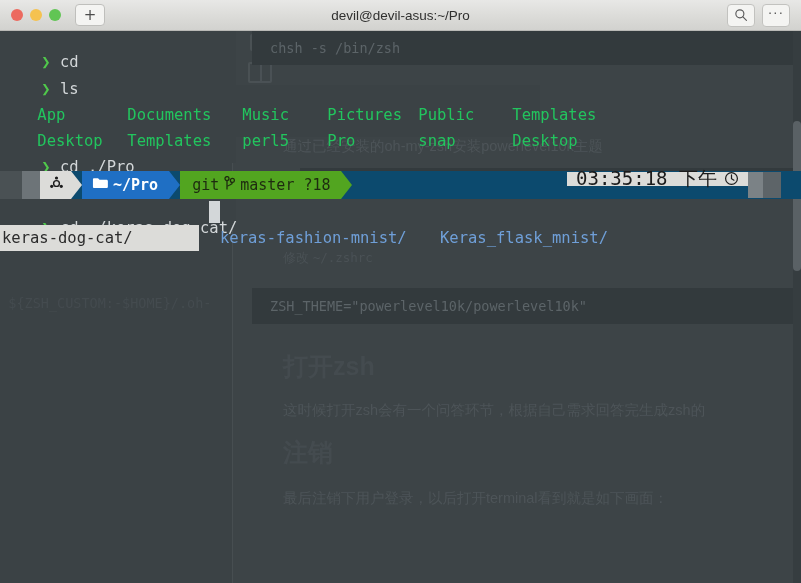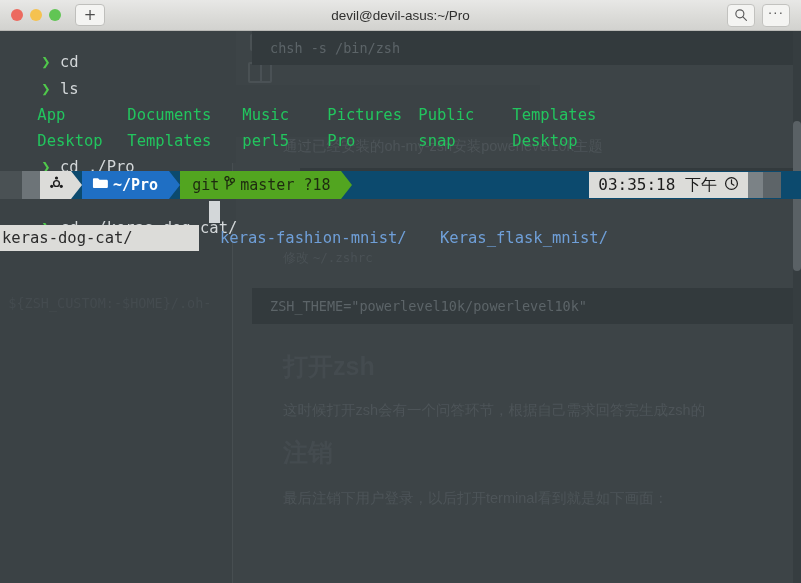--- a/index.html
+++ b/index.html
@@ -153,24 +153,24 @@
   .arrow { width:0; height:0; border-top:14px solid transparent;
            border-bottom:14px solid transparent; border-left:11px solid; flex:none; }
   .ar-os-dir  { border-left-color:#dcdcd9; }
   .ar-dir-git { border-left-color:#1f6fc4; }
   .ar-git-end { border-left-color:#52a520; }
   .ubuntu-logo { display:inline-block; vertical-align:middle; }
   .folder-ico { margin-right:4px; display:inline-block; vertical-align:-2px; }
   .branch-ico { margin:0 5px; display:inline-block; vertical-align:-2px; }
 
   #p10k-time {
-    position:absolute; right:53px; top:1px; height:26px;
+    position:absolute; right:53px; top:1px; height:14px;
     background:#dcdcd9; color:#1c1c1c;
     display:flex; align-items:center; gap:7px; padding:0 9px;
-    font-family:"DejaVu Sans Mono", monospace; font-size:16px; white-space:nowrap;
+    font-family:"DejaVu Sans Mono", monospace; font-size:19px; white-space:nowrap;
   }
   #p10k-tail {
     position:absolute; right:20px; top:1px; width:33px; height:26px;
     background:linear-gradient(90deg,#7b8286 0%,#7b8286 45%,#5d6468 45%,#5d6468 100%);
   }
 
   
   #cmdrow {
     position:absolute; left:0; top:168px; width:236px; height:26px; background:#3b4245;
   }

